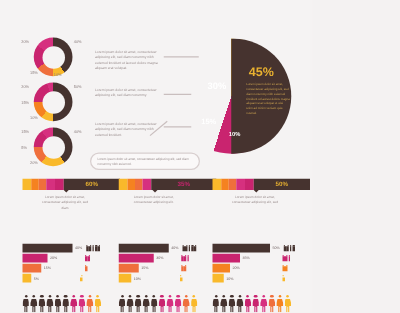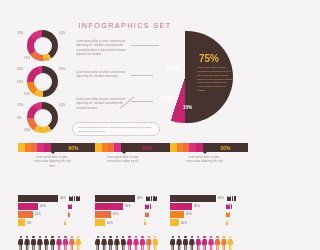--- a/index.html
+++ b/index.html
@@ -153,21 +153,20 @@
     position:absolute; left:0; top:3.1px;
     width:5.4px; height:10.9px;
     clip-path:polygon(18% 0%,82% 0%,100% 30%,100% 52%,72% 52%,72% 100%,56% 100%,56% 58%,44% 58%,44% 100%,28% 100%,28% 52%,0% 52%,0% 30%);
   }
 </style>
 </head>
 <body>
 
 <div class="canvas">
 
-  <div class="title">INFOGRAPHICS SET</div>
 
   <div class="donut-col">
 
     <div class="donut-block">
       <div class="donut" style="background:conic-gradient(#46332f 0deg 144deg,#f9b92b 144deg 180deg,#ef6f3c 180deg 234deg,#c9246f 234deg 306deg,#d6307f 306deg 360deg);"></div>
       <span class="dlabel dl-tl">20%</span>
       <span class="dlabel dl-tr">40%</span>
       <span class="dlabel dl-bl">15%</span>
       <span class="dlabel dl-br">10%</span>
     </div>
@@ -208,21 +207,21 @@
   </div>
 
   <div class="pie-wrap">
     <div class="pie" style="background:conic-gradient(#f9b92b 0deg 36deg,#ef6f3c 36deg 90deg,#c9246f 90deg 198deg,transparent 198deg 360deg);"></div>
     <div class="pie-explode">
       <div class="pie-explode-inner"></div>
     </div>
     <span class="pie-label pl-30">30%</span>
     <span class="pie-label pl-15">15%</span>
     <span class="pie-label pl-10">10%</span>
-    <span class="pie-label pl-45">75%</span>
+    <span class="pie-label pl-45">45%</span>
     <div class="pie-inner-text">Lorem ipsum dolor sit amet, consectetuer adipiscing elit, sed diam nonummy nibh euismod tincidunt ut laoreet dolore magna aliquam erat volutpat ut wisi enim ad minim veniam quis nostrud.</div>
   </div>
   <div class="pie-leader plx1"></div>
 
   <div class="group g1">
     <div class="strip">
       <div class="seg" style="width:7px;background:#f9b92b;"></div>
       <div class="seg" style="width:6px;background:#f58220;"></div>
       <div class="seg" style="width:6px;background:#ef6f3c;"></div>
       <div class="seg" style="width:7px;background:#d6307f;"></div>

